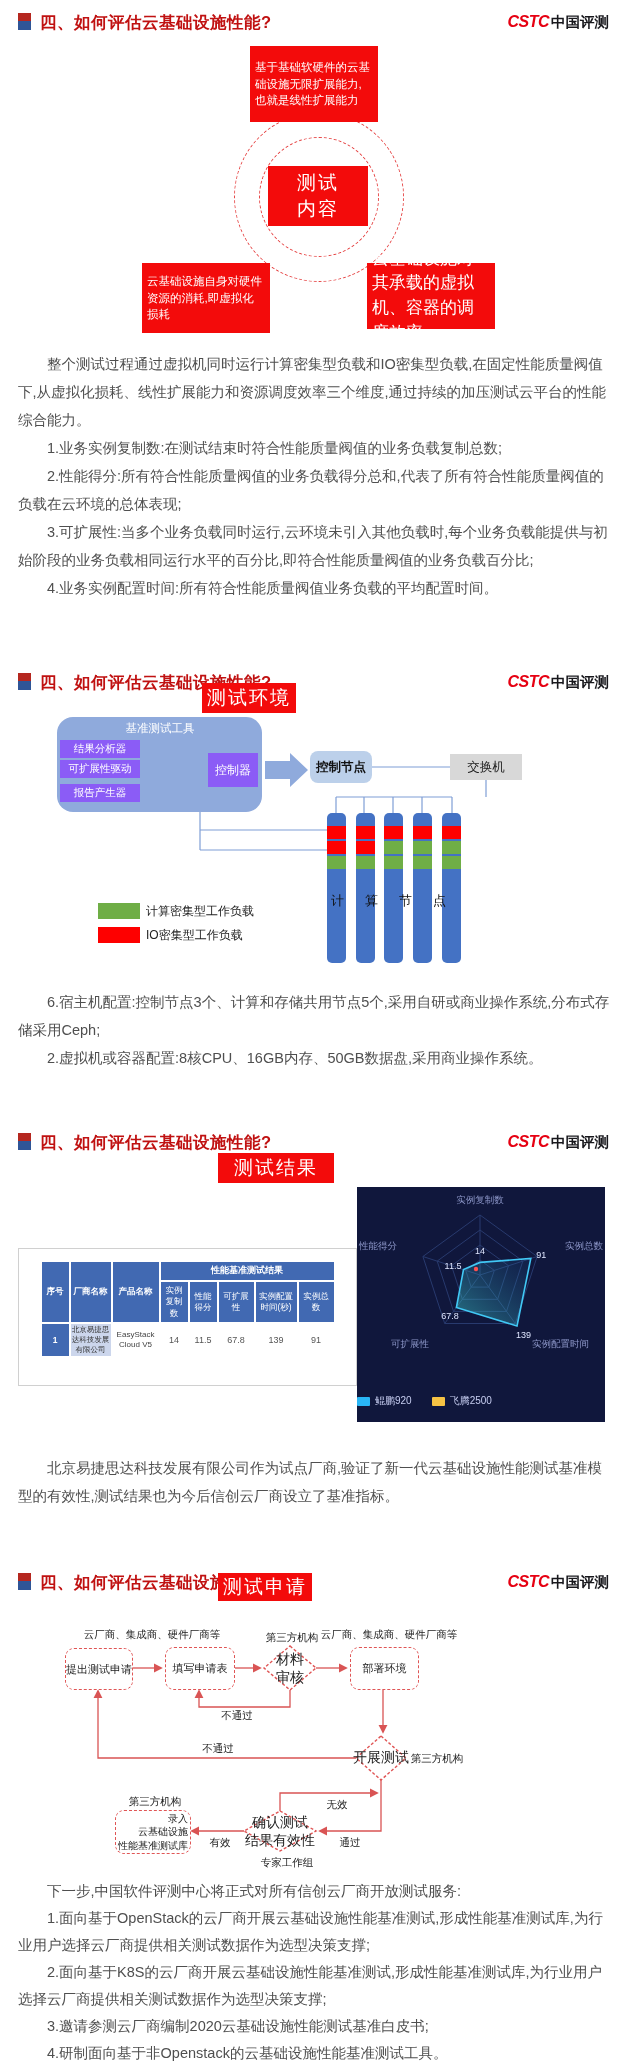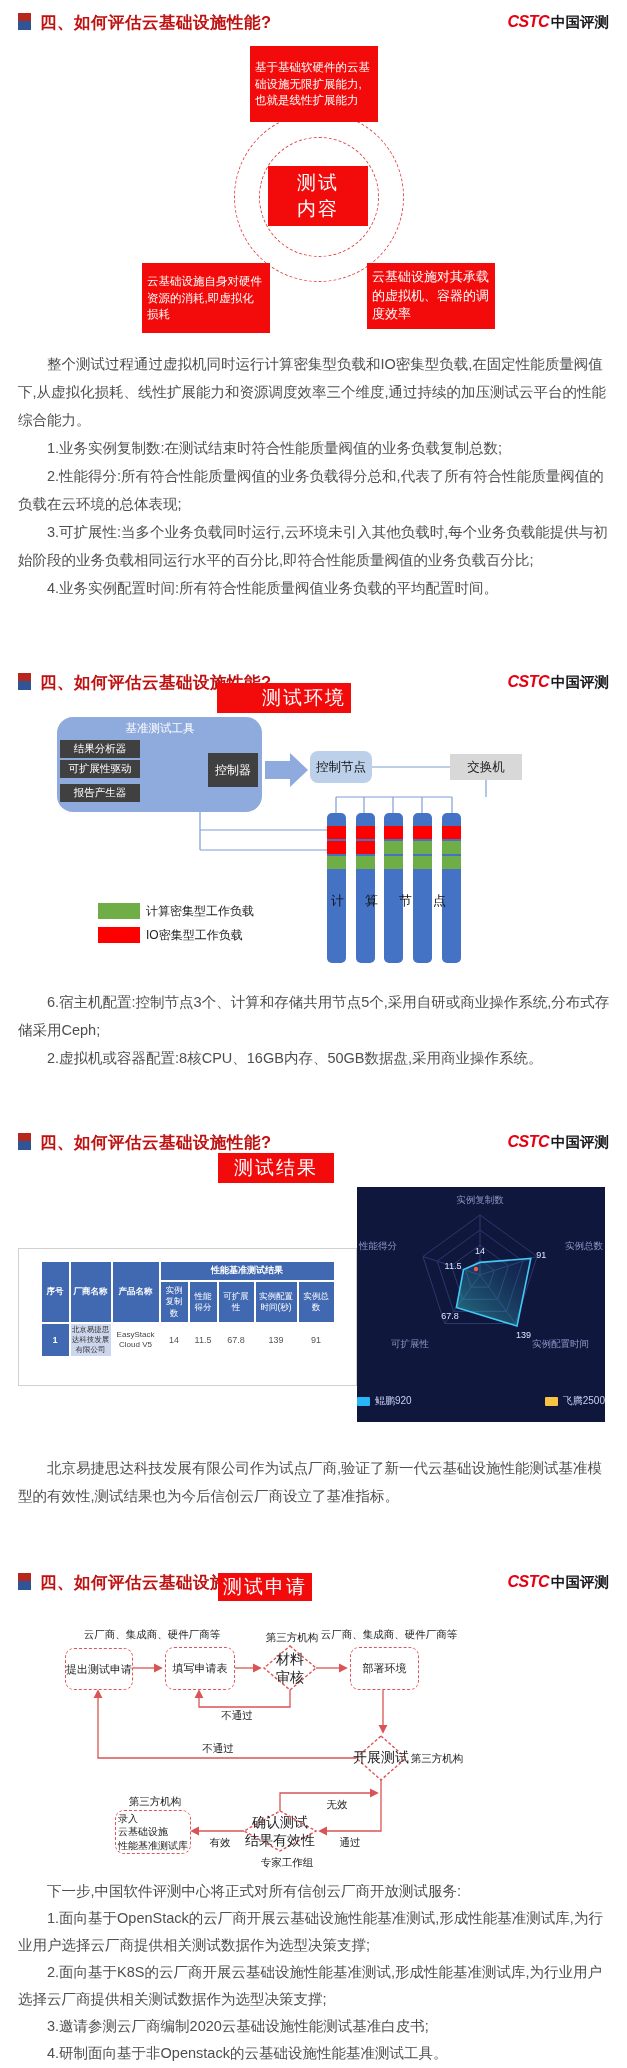--- a/index.html
+++ b/index.html
@@ -17,45 +17,45 @@
   
   .redbox{position:absolute;background:#f30b0b;color:#fff;display:flex;align-items:center;justify-content:center;text-align:left;line-height:1.45;}
   .badge{position:absolute;background:#f30b0b;color:#fff;display:flex;align-items:center;justify-content:center;font-size:19px;letter-spacing:2px;}
   .circle{position:absolute;border:1.6px dashed #e64545;border-radius:50%;}
   
   .paras{position:absolute;left:18px;width:592px;}
   .para{margin:0;text-indent:2em;font-size:14.5px;line-height:28px;color:#4f4f4f;}
   
   .bigrect{position:absolute;left:57px;top:57px;width:205px;height:95px;background:#8faadc;border-radius:16px;}
   .toollabel{position:absolute;left:70px;top:61px;width:180px;text-align:center;color:#fff;font-size:11.5px;}
-  .obox{position:absolute;background:#404040;color:#fff;font-size:10.5px;display:flex;align-items:center;justify-content:center;}
-  .bluebox{position:absolute;background:#bcd0ea;border-radius:8px;display:flex;align-items:center;justify-content:center;font-weight:normal;font-size:12.5px;color:#111;}
+  .obox{position:absolute;background:#8b5cf6;color:#fff;font-size:10.5px;display:flex;align-items:center;justify-content:center;}
+  .bluebox{position:absolute;background:#bcd0ea;border-radius:8px;display:flex;align-items:center;justify-content:center;font-weight:bold;font-size:12.5px;color:#111;}
   .graybox{position:absolute;background:#d8d8d8;display:flex;align-items:center;justify-content:center;font-size:12.5px;color:#222;}
   .ccol{position:absolute;top:153px;width:19px;height:150px;background:#4472c4;border-radius:5px;overflow:hidden;}
   .cseg{width:100%;}
   .cnodes{position:absolute;left:331px;top:232px;width:140px;font-size:13px;color:#111;letter-spacing:21px;white-space:nowrap;}
   .lgswatch{position:absolute;left:98px;width:42px;height:16px;}
   .lglabel{position:absolute;left:146px;font-size:12px;color:#222;line-height:16px;}
   
   .radarpanel{position:absolute;left:357px;top:67px;width:248px;height:235px;background:#10173c;}
-  .rlegend{position:absolute;left:0;bottom:14px;width:248px;display:flex;justify-content:space-between;gap:30px;align-items:center;}
+  .rlegend{position:absolute;left:0;bottom:14px;width:248px;display:flex;justify-content:flex-start;gap:20px;align-items:center;}
   .rlegend .it{display:flex;align-items:center;gap:5px;font-size:10px;color:#c6cdf0;}
   .rlegend .sw{width:13px;height:9px;border-radius:1px;}
   .tablepanel{position:absolute;left:18px;top:128px;width:337px;height:136px;background:#fff;border:1px solid #d0d0d0;}
   table.rtable{border-collapse:separate;border-spacing:2px;margin:11px auto 0 auto;}
   .rtable th,.rtable td{padding:1px 1px;text-align:center;vertical-align:middle;}
   .hb{background:#4169b2;color:#fff;font-weight:bold;font-size:8.5px;line-height:1.3;}
   .band{height:16px;font-size:9px;}
   .sub{height:38px;font-weight:normal;}
   .vendor{background:#ccd6ec;color:#333;font-size:7.5px;line-height:1.35;}
   .cellw{background:#fff;color:#555;font-size:9px;}
   .prod{background:#fff;color:#444;font-size:8px;line-height:1.3;}
   
   .flow{position:absolute;left:0;top:0;width:627px;height:508px;}
-  .fbox{position:absolute;background:#fff;border:1.4px dashed #e05555;border-radius:9px;display:flex;align-items:center;justify-content:center;font-size:11px;color:#222;text-align:left;line-height:1.35;white-space:pre-line;}
+  .fbox{position:absolute;background:#fff;border:1.4px dashed #e05555;border-radius:9px;display:flex;align-items:center;justify-content:center;font-size:11px;color:#222;text-align:right;line-height:1.35;white-space:pre-line;}
   .flabel{position:absolute;transform:translate(-50%,-50%);font-size:10.5px;color:#222;white-space:nowrap;}
   .dtext{position:absolute;transform:translate(-50%,-50%);font-size:14px;color:#222;text-align:center;line-height:1.25;white-space:pre-line;}
   .prewrap{white-space:pre-line;text-align:center;}
   svg{position:absolute;left:0;top:0;}
 </style>
 </head>
 <body>
 
 <section class="sec" style="height:660px">
   <div class="sechead">
@@ -67,42 +67,42 @@
     <div class="logo">
       <span class="cstc">CSTC</span><span class="cname">中国评测</span>
     </div>
   </div>
   <div class="circle" style="left:234px;top:112px;width:168px;height:168px;"></div>
   <div class="circle" style="left:259px;top:137px;width:118px;height:118px;"></div>
   <div class="redbox" style="left:250px;top:46px;width:128px;height:76px;font-size:11.5px;padding:2px 5px;box-sizing:border-box;">基于基础软硬件的云基础设施无限扩展能力,也就是线性扩展能力</div>
   <div class="redbox prewrap" style="left:268px;top:166px;width:100px;height:60px;font-size:19px;line-height:1.35;letter-spacing:2px;">测试
 内容</div>
   <div class="redbox" style="left:142px;top:263px;width:128px;height:70px;font-size:11.5px;padding:2px 5px;box-sizing:border-box;">云基础设施自身对硬件资源的消耗,即虚拟化损耗</div>
-  <div class="redbox" style="left:367px;top:263px;width:128px;height:66px;font-size:13px;padding:2px 5px;box-sizing:border-box;">云基础设施对其承载的虚拟机、容器的调度效率</div>
+  <div class="redbox" style="left:367px;top:263px;width:128px;height:66px;font-size:17px;padding:2px 5px;box-sizing:border-box;">云基础设施对其承载的虚拟机、容器的调度效率</div>
   <div class="paras" style="top:350px;">
     <p class="para">整个测试过程通过虚拟机同时运行计算密集型负载和IO密集型负载,在固定性能质量阀值下,从虚拟化损耗、线性扩展能力和资源调度效率三个维度,通过持续的加压测试云平台的性能综合能力。</p>
     <p class="para">1.业务实例复制数:在测试结束时符合性能质量阀值的业务负载复制总数;</p>
     <p class="para">2.性能得分:所有符合性能质量阀值的业务负载得分总和,代表了所有符合性能质量阀值的负载在云环境的总体表现;</p>
     <p class="para">3.可扩展性:当多个业务负载同时运行,云环境未引入其他负载时,每个业务负载能提供与初始阶段的业务负载相同运行水平的百分比,即符合性能质量阀值的业务负载百分比;</p>
     <p class="para">4.业务实例配置时间:所有符合性能质量阀值业务负载的平均配置时间。</p>
   </div>
 </section>
 
 <section class="sec" style="height:460px">
   <div class="sechead">
     <div class="bullet">
         <div class="bt"></div>
         <div class="bb"></div>
       </div>
     <div class="shtitle">四、如何评估云基础设施性能?</div>
     <div class="logo">
       <span class="cstc">CSTC</span><span class="cname">中国评测</span>
     </div>
   </div>
-  <div class="badge" style="left:217px;top:23px;width:94px;height:30px;padding-left:40px;">测试环境</div>
+  <div class="badge" style="left:202px;top:23px;width:94px;height:30px;">测试环境</div>
 
   <svg width="627" height="460">
 
     <line x1="140" y1="89" x2="208" y2="110" stroke="#ed7d31" stroke-width="1.2"></line>
     <line x1="140" y1="109" x2="208" y2="110" stroke="#ed7d31" stroke-width="1.2"></line>
     <line x1="140" y1="133" x2="208" y2="110" stroke="#ed7d31" stroke-width="1.2"></line>
 
     <polygon points="265,101 290,101 290,93 308,110 290,127 290,119 265,119" fill="#8faadc"></polygon>
 
     <line x1="372" y1="107" x2="450" y2="107" stroke="#7f9ed6" stroke-width="1.2"></line>

